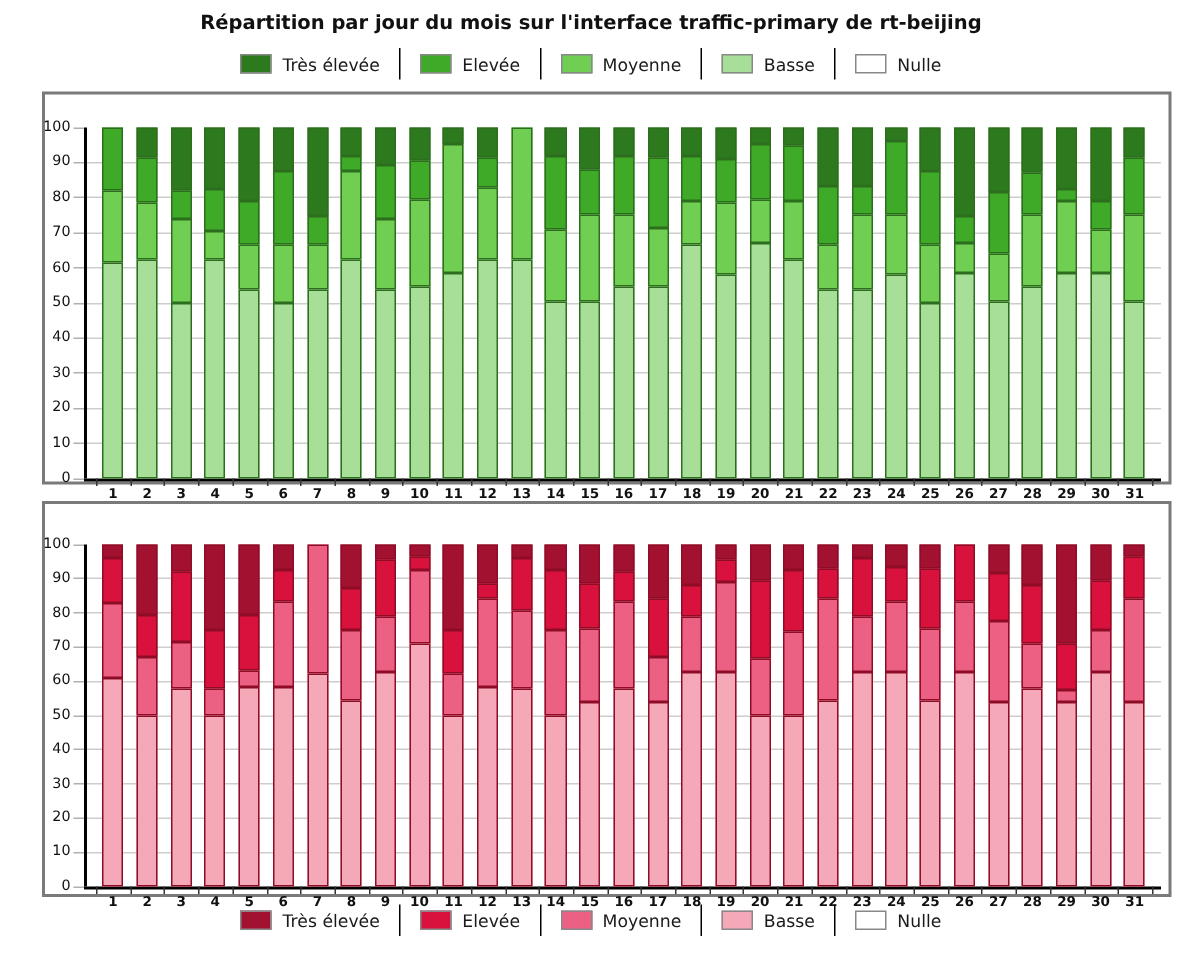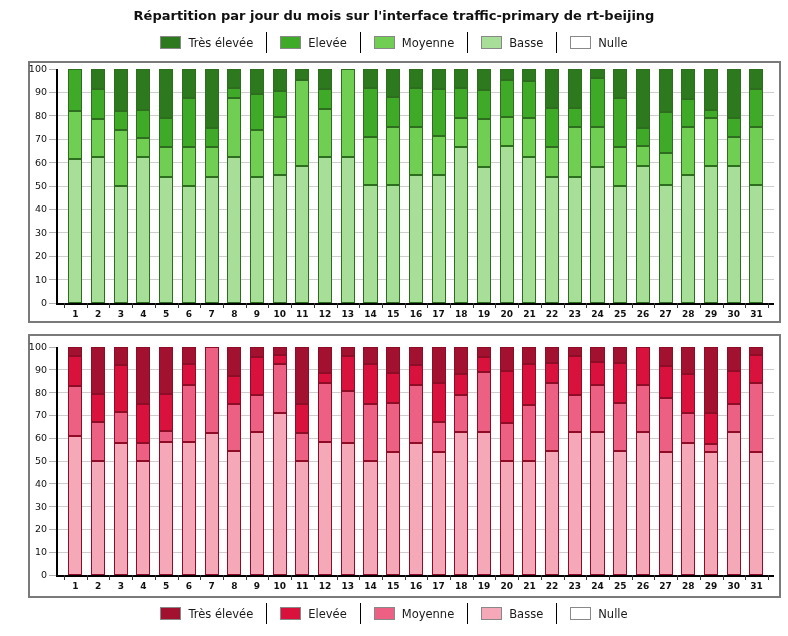--- a/index.html
+++ b/index.html
@@ -11,21 +11,21 @@
   .legend-top{top:32px;}
   .legend-bottom{top:603px;}
   .legend-item{display:flex;align-items:center;margin:0 13px;}
   .swatch{width:21px;height:13px;border:1px solid #888;margin-right:7px;box-sizing:border-box;}
   .legend-label{font-size:11.5px;color:#1a1a1a;}
   .legend-sep{width:1px;height:21px;background:#000;}
   .chart-box{position:absolute;left:28px;width:753px;border:2px solid #7a7a7a;
              background:#fff;box-sizing:border-box;}
   #chart0{top:61px;height:262px;}
   #chart1{top:334px;height:264px;}
-  .plot{position:absolute;left:28px;width:716px;}
+  .plot{position:absolute;left:28px;width:716px;margin-top:16px;}
   #chart0 .plot{top:6px;height:234px;}
   #chart1 .plot{top:11px;height:228px;}
   .gridline{position:absolute;left:0;width:100%;height:1px;background:#cdcdcd;}
   .y-axis{position:absolute;left:-2px;top:0;width:2px;height:100%;background:#000;}
   .x-axis{position:absolute;left:-2px;right:0;bottom:-2px;height:2px;background:#000;}
   .y-dash{position:absolute;left:-9px;width:7px;height:1px;background:#b0b0b0;}
   .y-label{position:absolute;left:-36px;width:25px;text-align:right;
            font-size:9.5px;color:#111;line-height:10px;}
   .bars{position:absolute;left:0;top:0;width:100%;height:100%;
         display:flex;align-items:flex-end;padding:0 6px;box-sizing:border-box;}

